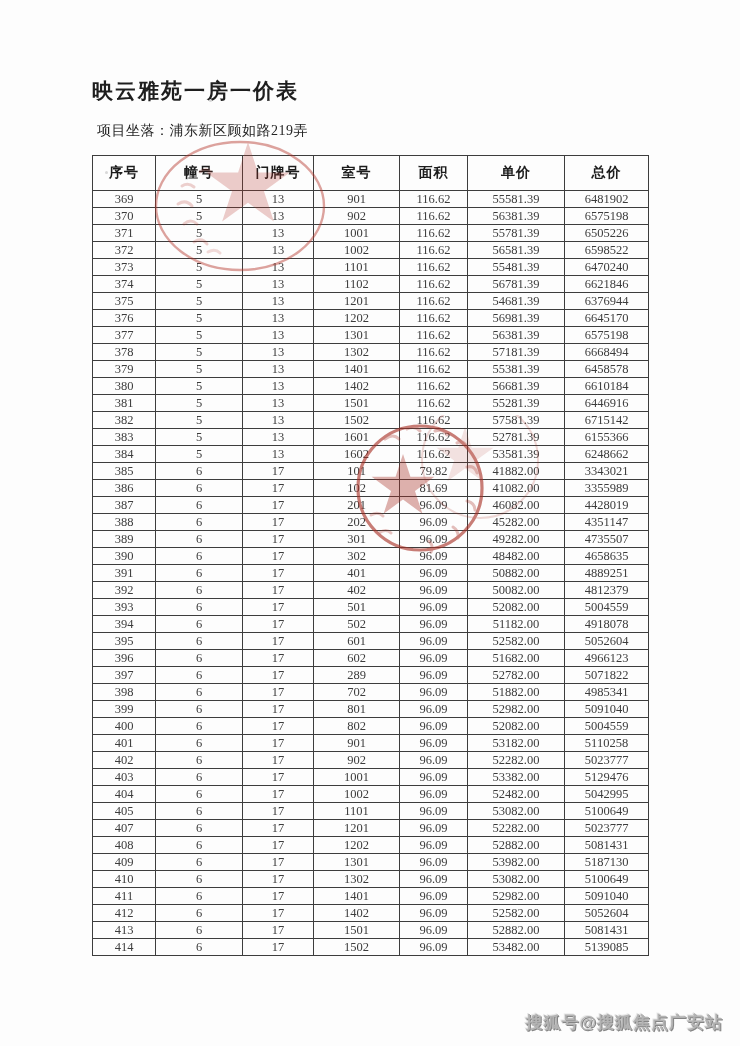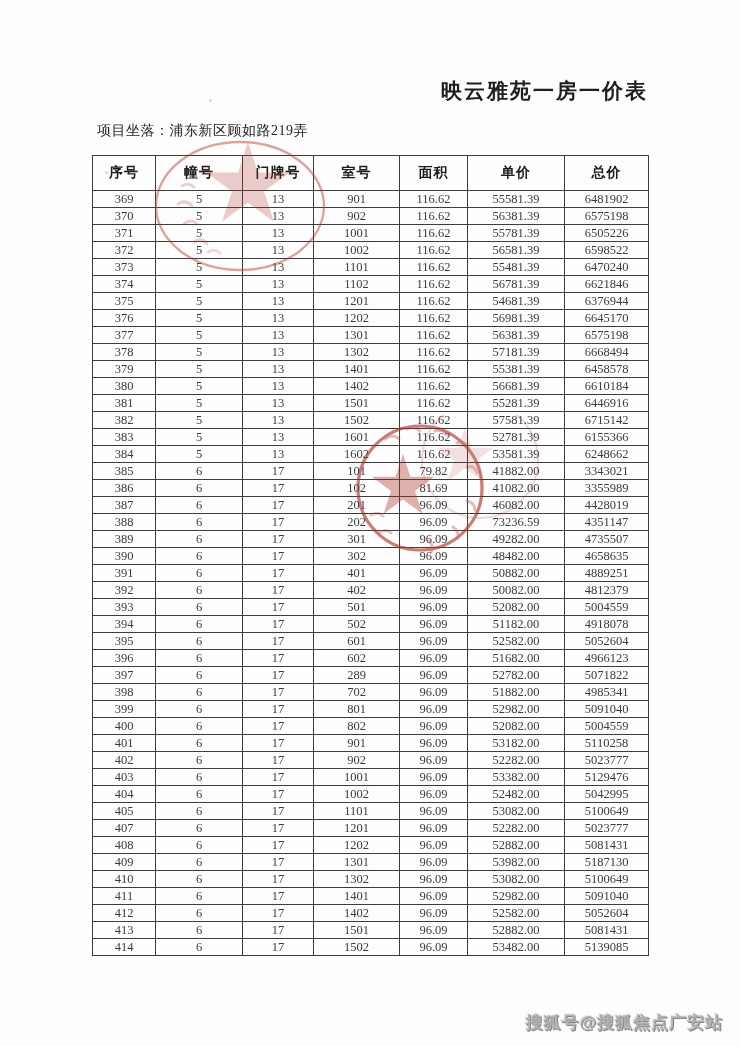--- a/index.html
+++ b/index.html
@@ -11,21 +11,21 @@
   .page {
     position: relative;
     width: 740px; height: 1046px;
     background: #fdfdfd;
     overflow: hidden;
   }
   .title {
     position: absolute;
     left: 92px; top: 77px; width: 556px;
     margin: 0;
-    text-align: right;
+    text-align: left;
     font-size: 21px;
     font-weight: bold;
     letter-spacing: 2px;
     color: #1e1e1e;
   }
   .location {
     position: absolute;
     left: 97px; top: 122px;
     font-size: 14px;
     font-weight: normal;
@@ -285,21 +285,21 @@
           <td>96.09</td>
           <td>46082.00</td>
           <td>4428019</td>
         </tr>
         <tr>
           <td>388</td>
           <td>6</td>
           <td>17</td>
           <td>202</td>
           <td>96.09</td>
-          <td>73236.59</td>
+          <td>45282.00</td>
           <td>4351147</td>
         </tr>
         <tr>
           <td>389</td>
           <td>6</td>
           <td>17</td>
           <td>301</td>
           <td>96.09</td>
           <td>49282.00</td>
           <td>4735507</td>

